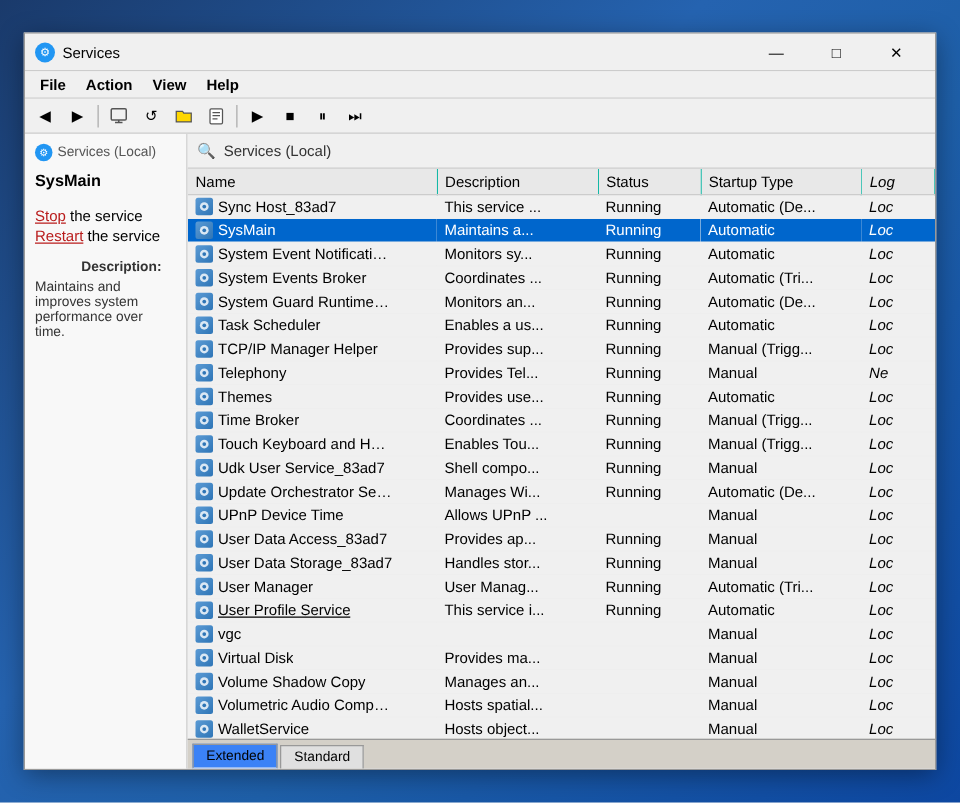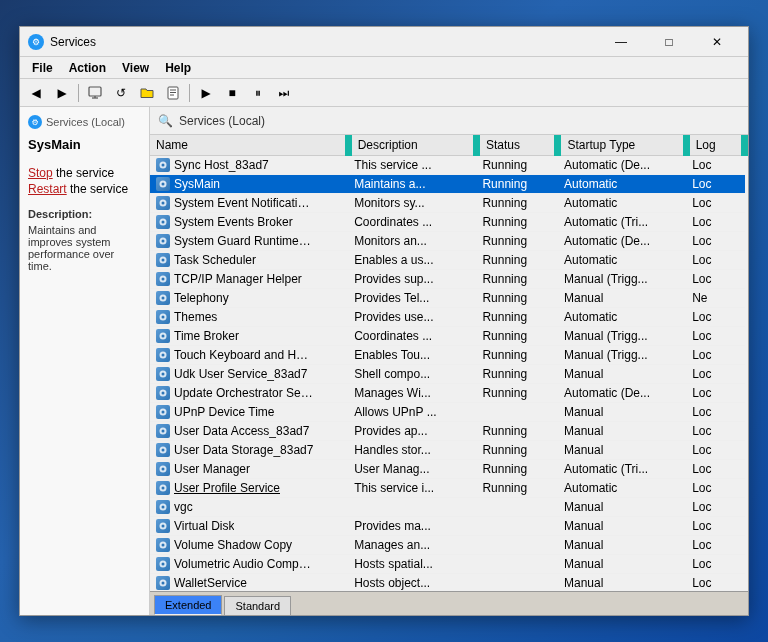--- a/index.html
+++ b/index.html
@@ -146,20 +146,21 @@
       cursor: pointer;
       font-size: 12px;
     }
     .left-panel-desc {
       margin-top: 12px;
       font-size: 11px;
       color: #333;
     }
     .left-panel-desc .label {
       font-weight: bold;
+      margin-left: 37px;
     }
     .right-panel {
       flex: 1;
       display: flex;
       flex-direction: column;
       overflow: hidden;
     }
     .right-panel-header {
       height: 28px;
       display: flex;
@@ -182,21 +183,21 @@
       overflow-y: auto;
       overflow-x: hidden;
     }
     table {
       width: 100%;
       border-collapse: collapse;
     }
     thead th {
       background: #e8e8e8;
       border-bottom: 1px solid #ccc;
-      border-right: 7px solid #14b8a6;
+      border-right: 1px solid #14b8a6;
       text-align: left;
       padding: 3px 6px;
       font-size: 12px;
       font-weight: normal;
       position: sticky;
       top: 0;
       z-index: 1;
       white-space: nowrap;
     }
     tbody tr {
@@ -230,21 +231,21 @@
       flex-shrink: 0;
     }
     .service-icon svg {
       width: 10px;
       height: 10px;
     }
     .col-name { width: 170px; }
     .col-desc { width: 110px; }
     .col-status { width: 70px; }
     .col-startup { width: 110px; }
-    .col-loc { width: 50px; }
+    .col-loc { width: 50px; font-style: italic; }
     .tabs-bar {
       height: 24px;
       display: flex;
       align-items: flex-end;
       padding: 0 4px;
       background: #d4d0c8;
       border-top: 1px solid #999;
     }
     .tab {
       padding: 3px 10px;

